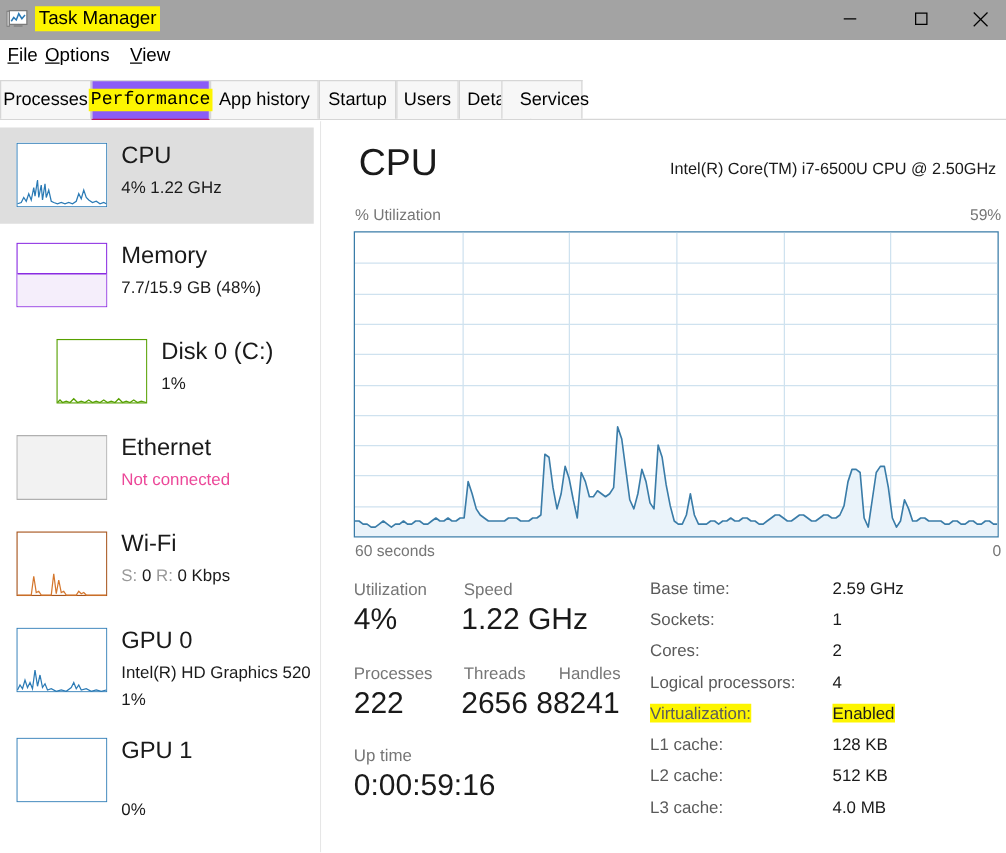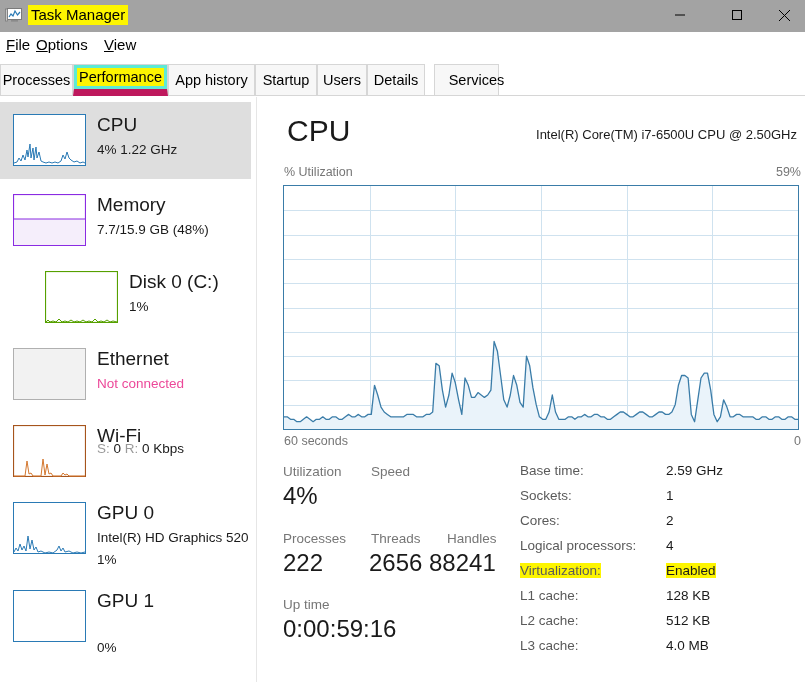--- a/index.html
+++ b/index.html
@@ -61,24 +61,25 @@
     position: absolute; top: 0; height: 31px;
     display: flex; align-items: center; justify-content: center;
     font-size: 14.5px; color: #000000;
     border-left: 1px solid #d6d6d6;
     border-right: 1px solid #d6d6d6;
     border-top: 1px solid #d6d6d6;
     background: #f7f7f7;
     white-space: nowrap;
   }
   .tab.selected {
-    background: #5eead4;
+    background: #8b5cf6;
     height: 32px;
-    border-bottom: 7px solid #be185d;
+    border-bottom: 1px solid #be185d;
     z-index: 3;
+    font-family: Liberation Mono, monospace;
   }
   .tab .tablabel { position: relative; }
   .tab.selected .tablabel {
     background: #fdf500;
     padding: 1px 2px;
   }
 
   
   .sidebar {
     position: absolute; left: 0; top: 97px; width: 257px; height: 585px;
@@ -213,21 +214,21 @@
       </div>
     <div class="tab" style="left:255px; width:62px;">
         <span class="tablabel">Startup</span>
       </div>
     <div class="tab" style="left:317px; width:50px;">
         <span class="tablabel">Users</span>
       </div>
     <div class="tab" style="left:367px; width:58px;">
         <span class="tablabel">Details</span>
       </div>
-    <div class="tab" style="left:434px; width:65px;padding-left:20px;">
+    <div class="tab" style="left:401px; width:65px;padding-left:20px;">
         <span class="tablabel">Services</span>
       </div>
   </div>
 
   <div class="sidebar">
 
     <div class="side-item selected" style="top:5px; height:77px;">
       <div class="side-thumb">
         <svg viewBox="0 0 73 52" preserveAspectRatio="none">
           <rect x="0.5" y="0.5" width="72" height="51" fill="#ffffff" stroke="#2a7ab5" stroke-width="1"></rect>
@@ -272,21 +273,21 @@
     </div>
 
     <div class="side-item" style="top:316px; height:77px;">
       <div class="side-thumb">
         <svg viewBox="0 0 73 52" preserveAspectRatio="none">
           <rect x="0.5" y="0.5" width="72" height="51" fill="#ffffff" stroke="#a6541c" stroke-width="1.2"></rect>
           <polyline fill="none" stroke="#d4772e" stroke-width="1" points="1,51 12,51 14,36 16,49 18,48 20,51 28,51 30,34 32,50 34,39 36,49 38,48 40,51 48,51 50,48 52,50 54,49 56,51 72,51"></polyline>
         </svg>
       </div>
       <div class="side-title" style="top:12px;">Wi-Fi</div>
-      <div class="side-sub" style="top:28px;"><span class="lab">S:</span> 0 <span class="lab">R:</span> 0 Kbps</div>
+      <div class="side-sub" style="top:40px;"><span class="lab">S:</span> 0 <span class="lab">R:</span> 0 Kbps</div>
     </div>
 
     <div class="side-item" style="top:393px; height:88px;">
       <div class="side-thumb">
         <svg viewBox="0 0 73 52" preserveAspectRatio="none">
           <rect x="0.5" y="0.5" width="72" height="51" fill="#ffffff" stroke="#2a7ab5" stroke-width="1"></rect>
           <polyline fill="none" stroke="#2a7ab5" stroke-width="1" points="1,50 3,46 5,49 7,42 9,48 11,44 13,49 15,34 17,47 19,38 21,48 23,45 25,50 28,49 32,51 36,50 40,51 44,48 46,44 48,49 50,46 52,50 56,49 60,51 64,50 68,51 72,50"></polyline>
         </svg>
       </div>
       <div class="side-title" style="top:12px;">GPU 0</div>
@@ -336,20 +337,21 @@
         <polyline id="cpu-line" fill="none" stroke="#3a7ca8" stroke-width="1.3" stroke-linejoin="round" points="0.0,230.8 3.2,230.8 6.5,233.3 9.7,233.3 12.9,235.7 16.2,235.7 19.4,233.3 22.6,230.8 25.9,233.3 29.1,235.7 32.3,233.3 35.6,233.3 38.8,230.8 42.0,233.3 45.3,233.3 48.5,230.8 51.7,230.8 55.0,233.3 58.2,233.3 61.4,230.8 64.7,228.4 67.9,230.8 71.1,230.8 74.4,228.4 77.6,230.8 80.8,230.8 84.1,228.4 87.3,228.4 90.5,199.3 93.7,209.0 97.0,221.1 100.2,226.0 103.4,228.4 106.7,230.8 109.9,230.8 113.1,230.8 116.4,230.8 119.6,230.8 122.8,228.4 126.1,228.4 129.3,228.4 132.5,230.8 135.8,230.8 139.0,230.8 142.2,228.4 145.5,228.4 148.7,226.0 151.9,177.4 155.2,179.8 158.4,204.1 161.6,221.1 164.9,209.0 168.1,187.1 171.3,196.8 174.6,213.8 177.8,228.4 181.0,192.0 184.3,199.3 187.5,211.4 190.7,211.4 194.0,206.6 197.2,209.0 200.4,211.4 203.7,209.0 206.9,204.1 210.1,155.5 213.4,165.2 216.6,189.5 219.8,213.8 223.1,221.1 226.3,209.0 229.5,189.5 232.8,199.3 236.0,216.3 239.2,221.1 242.5,170.1 245.7,179.8 248.9,201.7 252.2,218.7 255.4,230.8 258.6,233.3 261.8,233.3 265.1,226.0 268.3,209.0 271.5,226.0 274.8,233.3 278.0,233.3 281.2,233.3 284.5,230.8 287.7,230.8 290.9,233.3 294.2,230.8 297.4,230.8 300.6,228.4 303.9,230.8 307.1,230.8 310.3,228.4 313.6,228.4 316.8,230.8 320.0,230.8 323.3,233.3 326.5,233.3 329.7,230.8 333.0,228.4 336.2,226.0 339.4,226.0 342.7,228.4 345.9,230.8 349.1,230.8 352.4,228.4 355.6,226.0 358.8,226.0 362.1,228.4 365.3,230.8 368.5,230.8 371.8,228.4 375.0,226.0 378.2,226.0 381.5,228.4 384.7,228.4 387.9,226.0 391.2,218.7 394.4,199.3 397.6,189.5 400.9,189.5 404.1,192.0 407.3,228.4 410.6,235.7 413.8,213.8 417.0,192.0 420.3,187.1 423.5,187.1 426.7,204.1 429.9,228.4 433.2,235.7 436.4,230.8 439.6,213.8 442.9,221.1 446.1,230.8 449.3,230.8 452.6,228.4 455.8,228.4 459.0,230.8 462.3,230.8 465.5,230.8 468.7,230.8 472.0,233.3 475.2,233.3 478.4,230.8 481.7,230.8 484.9,233.3 488.1,233.3 491.4,230.8 494.6,230.8 497.8,233.3 501.1,233.3 504.3,230.8 507.5,230.8 510.8,233.3 514.0,233.3"></polyline>
       </svg>
     </div>
 
     <div class="axis-lbl" style="left:27px; top:337px;">60 seconds</div>
     <div class="axis-lbl" style="right:4px; top:337px;">0</div>
 
     <div class="stat-label" style="left:26px;  top:367px;">Utilization</div>
     <div class="stat-value" style="left:26px;  top:385px;">4%</div>
     <div class="stat-label" style="left:114px; top:367px;">Speed</div>
+    <div class="stat-value" style="left:112px; top:385px;">1.22 GHz</div>
 
     <div class="stat-label" style="left:26px;  top:434px;">Processes</div>
     <div class="stat-value" style="left:26px;  top:452px;">222</div>
     <div class="stat-label" style="left:114px; top:434px;">Threads</div>
     <div class="stat-value" style="left:112px; top:452px;">2656</div>
     <div class="stat-label" style="left:190px; top:434px;">Handles</div>
     <div class="stat-value" style="left:172px; top:452px;">88241</div>
 
     <div class="stat-label" style="left:26px;  top:500px;">Up time</div>
     <div class="stat-value" style="left:26px;  top:518px;">0:00:59:16</div>

